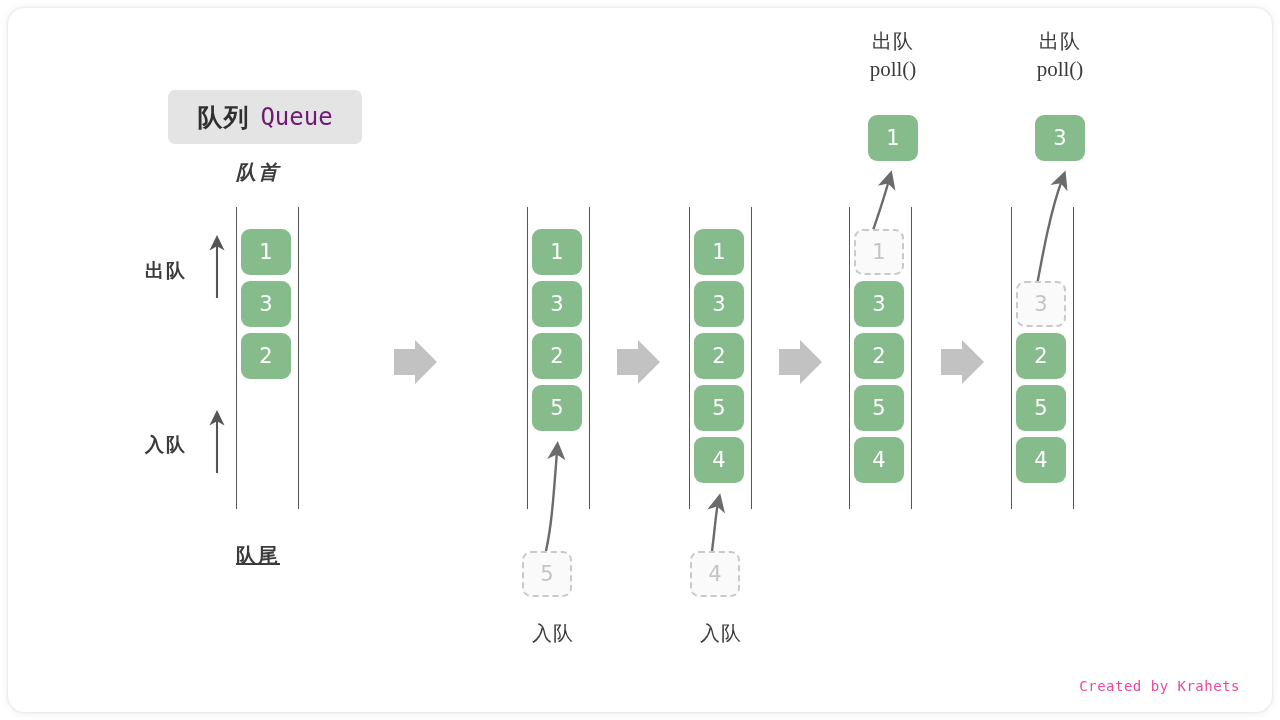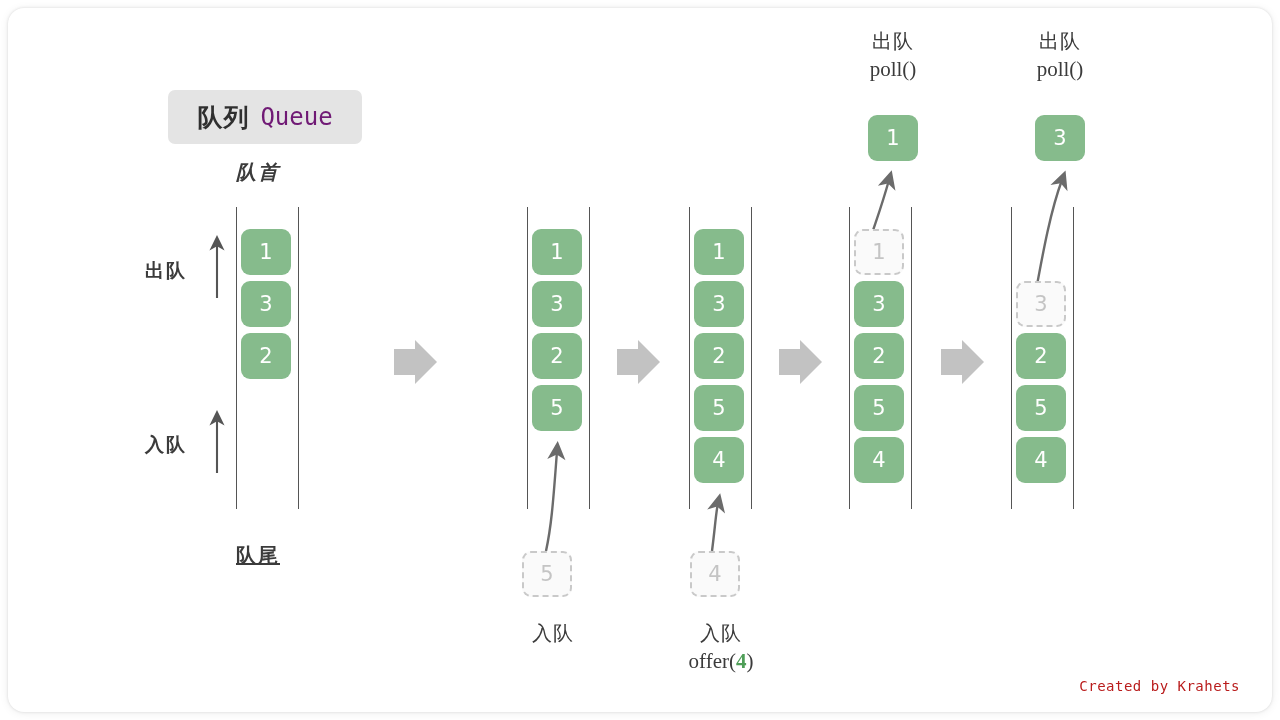--- a/index.html
+++ b/index.html
@@ -187,21 +187,21 @@
   .caption.bottom { width: 170px; }
   .caption.top    { width: 170px; }
 
   
   .footer {
     position: absolute;
     right: 40px;
     bottom: 26px;
     font-family: "DejaVu Sans Mono", "Liberation Mono", monospace;
     font-size: 14px;
-    color: #b91c1c;
+    color: #ec4899;
     letter-spacing: 0.5px;
   }
 
   svg.overlay { position: absolute; left: 0; top: 0; pointer-events: none; }
 </style>
 </head>
 <body>
 
 <div id="canvas">
   <div class="card"></div>
@@ -295,21 +295,20 @@
       <div class="cell filled">1</div>
       <div class="cell filled">3</div>
       <div class="cell filled">2</div>
       <div class="cell filled">5</div>
       <div class="cell filled">4</div>
     </div>
   </div>
   <div class="ghost-float" style="left:690px; top:551px;">4</div>
   <div class="caption bottom" style="left:636px; top:620px;">
     <span class="cn">入队</span>
-    <span class="code"><span>offer(</span><span class="arg">4</span><span>)</span></span>
   </div>
 
   <div class="col" style="left:849px;">
     <div class="rail left"></div>
     <div class="rail right"></div>
     <div class="cells">
       <div class="cell ghost">1</div>
       <div class="cell filled">3</div>
       <div class="cell filled">2</div>
       <div class="cell filled">5</div>

